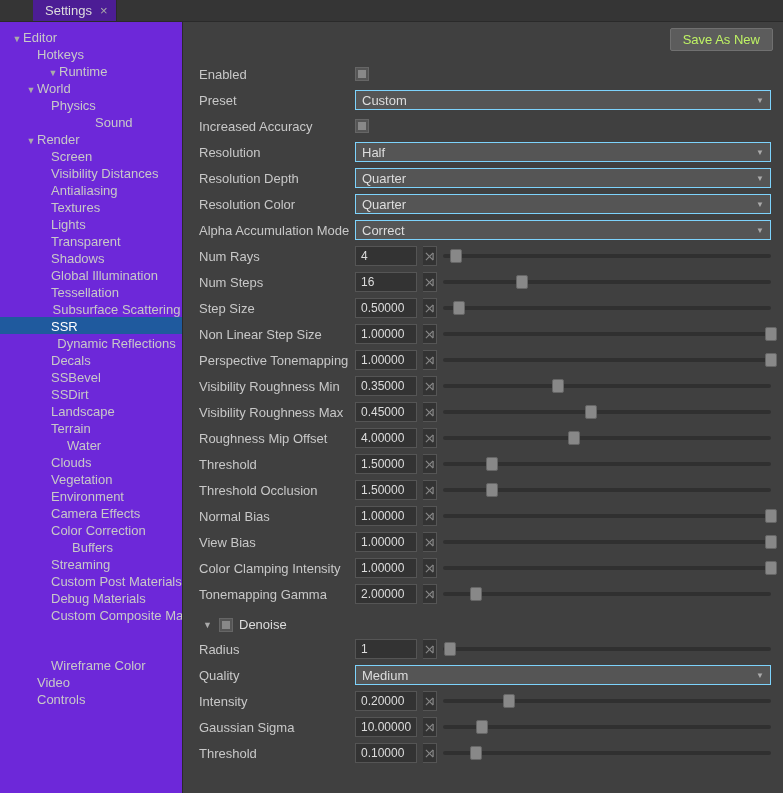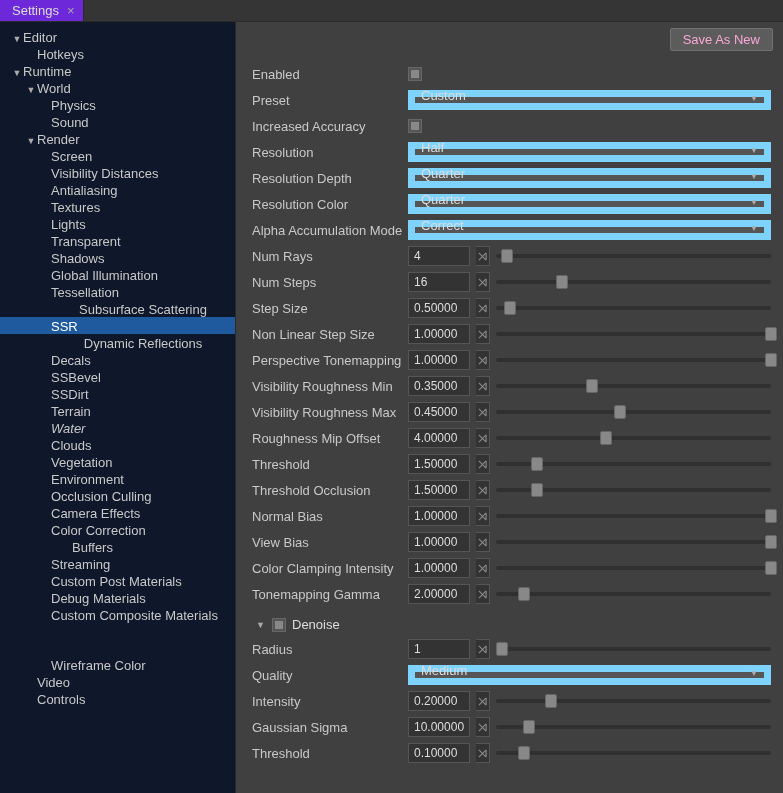--- a/index.html
+++ b/index.html
@@ -1,34 +1,34 @@
 <!DOCTYPE html>
 <html><head>
 <meta charset="utf-8">
 <style>
 * { margin: 0; padding: 0; box-sizing: border-box; font-family: "Segoe UI", Tahoma, sans-serif; font-size: 13px; }
 body { background: #383838; color: #c8c8c8; width: 783px; height: 793px; overflow: hidden; }
 .tab-bar { background: #353535; height: 22px; display: flex; border-bottom: 1px solid #2a2a2a; }
-.tab { background: #6d28d9; color: #ddd; padding: 2px 8px 2px 12px; display: flex; align-items: center; gap: 8px; font-size: 13px; border-right: 1px solid #2a2a2a; }
+.tab { background: #4c1d95; color: #ddd; padding: 2px 8px 2px 12px; display: flex; align-items: center; gap: 8px; font-size: 13px; border-right: 1px solid #2a2a2a; margin-left: 33px; }
 .tab .close { color: #aaa; cursor: pointer; font-size: 13px; }
 .main { display: flex; height: calc(100% - 22px); }
-.sidebar { width: 236px; background: #0f172a; border-right: 1px solid #2a2a2a; overflow-y: auto; padding-top: 6px; }
+.sidebar { width: 183px; background: #6d28d9; border-right: 1px solid #2a2a2a; overflow-y: auto; padding-top: 6px; }
 .tree-item { padding: 1px 0 1px 0; white-space: nowrap; cursor: pointer; color: #c8c8c8; height: 17px; line-height: 17px; }
 .tree-item.selected { background: #1f5a9e; color: #fff; }
 .tree-arrow { display: inline-block; width: 10px; text-align: center; font-size: 9px; color: #aaa; margin-right: 1px; }
 .panel { flex: 1; background: #404040; overflow-y: auto; position: relative; }
 .panel-top { display: flex; justify-content: flex-end; padding: 6px 10px; background: #404040; position: sticky; top: 0; z-index: 10; }
-.save-btn { background: #5c5c5c; color: #f9a8d4; border: 1px solid #707070; padding: 3px 12px; cursor: pointer; font-size: 13px; border-radius: 2px; }
+.save-btn { background: #5c5c5c; color: #bef264; border: 1px solid #707070; padding: 3px 12px; cursor: pointer; font-size: 13px; border-radius: 2px; }
 .form { padding: 4px 12px 12px 12px; }
 .row { display: flex; align-items: center; height: 26px; }
 .label { width: 160px; color: #c8c8c8; font-size: 13px; padding-left: 4px; }
 .control { flex: 1; display: flex; align-items: center; gap: 6px; }
 .checkbox { width: 14px; height: 14px; background: #555; border: 1px solid #666; display: inline-block; position: relative; }
 .checkbox.checked::after { content: ""; position: absolute; left: 2px; top: 2px; width: 8px; height: 8px; background: #888; }
-.dropdown { flex: 1; height: 20px; background: #555; border: 7px solid #7dd3fc; color: #ddd; padding: 0 6px; display: flex; align-items: flex-end; justify-content: space-between; cursor: pointer; font-size: 13px; }
+.dropdown { flex: 1; height: 20px; background: #555; border: 1px solid #7dd3fc; color: #ddd; padding: 0 6px; display: flex; align-items: center; justify-content: space-between; cursor: pointer; font-size: 13px; }
 .dropdown .dd-arrow { font-size: 8px; color: #aaa; }
 .numbox { width: 62px; height: 20px; background: #333; border: 1px solid #555; color: #ddd; padding: 0 5px; display: flex; align-items: center; font-size: 12px; }
 .numreset { width: 14px; height: 20px; background: #333; border: 1px solid #555; border-left: none; display: flex; align-items: center; justify-content: center; cursor: pointer; }
 .numreset svg { width: 9px; height: 9px; }
 .slider { flex: 1; height: 20px; position: relative; display: flex; align-items: center; }
 .slider-track { width: 100%; height: 4px; background: #303030; border-radius: 2px; position: relative; }
 .slider-thumb { width: 12px; height: 14px; background: #888; border: 1px solid #666; border-radius: 2px; position: absolute; top: 50%; transform: translate(-50%, -50%); cursor: pointer; }
 .section-header { display: flex; align-items: center; gap: 6px; padding: 10px 0 4px 8px; color: #ddd; font-size: 13px; }
 .section-arrow { font-size: 9px; color: #aaa; display: inline-block; width: 10px; }
 .section-check { width: 14px; height: 14px; background: #555; border: 1px solid #666; position: relative; }
@@ -41,46 +41,46 @@
   <div class="tab">
     <span>Settings</span>
     <span class="close">×</span>
   </div>
 </div>
 
 <div class="main">
   <div class="sidebar" id="sidebar">
       <div class="tree-item" style="padding-left: 12px;"><span class="tree-arrow">▼</span><span>Editor</span></div>
       <div class="tree-item" style="padding-left: 26px;"><span class="tree-arrow"></span><span>Hotkeys</span></div>
-      <div class="tree-item" style="padding-left: 12px;"><span class="tree-arrow">▼</span><span>Runtime</span></div>
+      <div class="tree-item" style="padding-left: 12px; margin-left: 36px;"><span class="tree-arrow">▼</span><span>Runtime</span></div>
       <div class="tree-item" style="padding-left: 26px;"><span class="tree-arrow">▼</span><span>World</span></div>
       <div class="tree-item" style="padding-left: 40px;"><span class="tree-arrow"></span><span>Physics</span></div>
-      <div class="tree-item" style="padding-left: 40px;"><span class="tree-arrow"></span><span>Sound</span></div>
+      <div class="tree-item" style="padding-left: 40px; margin-left: 44px;"><span class="tree-arrow"></span><span>Sound</span></div>
       <div class="tree-item" style="padding-left: 26px;"><span class="tree-arrow">▼</span><span>Render</span></div>
       <div class="tree-item" style="padding-left: 40px;"><span class="tree-arrow"></span><span>Screen</span></div>
       <div class="tree-item" style="padding-left: 40px;"><span class="tree-arrow"></span><span>Visibility Distances</span></div>
       <div class="tree-item" style="padding-left: 40px;"><span class="tree-arrow"></span><span>Antialiasing</span></div>
       <div class="tree-item" style="padding-left: 40px;"><span class="tree-arrow"></span><span>Textures</span></div>
       <div class="tree-item" style="padding-left: 40px;"><span class="tree-arrow"></span><span>Lights</span></div>
       <div class="tree-item" style="padding-left: 40px;"><span class="tree-arrow"></span><span>Transparent</span></div>
       <div class="tree-item" style="padding-left: 40px;"><span class="tree-arrow"></span><span>Shadows</span></div>
       <div class="tree-item" style="padding-left: 40px;"><span class="tree-arrow"></span><span>Global Illumination</span></div>
       <div class="tree-item" style="padding-left: 40px;"><span class="tree-arrow"></span><span>Tessellation</span></div>
       <div class="tree-item" style="padding-left: 40px; text-align: center;"><span class="tree-arrow"></span><span>Subsurface Scattering</span></div>
       <div class="tree-item selected" style="padding-left: 40px;"><span class="tree-arrow"></span><span>SSR</span></div>
       <div class="tree-item" style="padding-left: 40px; text-align: center;"><span class="tree-arrow"></span><span>Dynamic Reflections</span></div>
       <div class="tree-item" style="padding-left: 40px;"><span class="tree-arrow"></span><span>Decals</span></div>
       <div class="tree-item" style="padding-left: 40px;"><span class="tree-arrow"></span><span>SSBevel</span></div>
       <div class="tree-item" style="padding-left: 40px;"><span class="tree-arrow"></span><span>SSDirt</span></div>
+      <div class="tree-item" style="padding-left: 40px;"><span class="tree-arrow"></span><span>Landscape</span></div>
       <div class="tree-item" style="padding-left: 40px;"><span class="tree-arrow"></span><span>Terrain</span></div>
-      <div class="tree-item" style="padding-left: 40px; font-style: italic;"><span class="tree-arrow"></span><span>Water</span></div>
+      <div class="tree-item" style="padding-left: 56px;"><span class="tree-arrow"></span><span>Water</span></div>
       <div class="tree-item" style="padding-left: 40px;"><span class="tree-arrow"></span><span>Clouds</span></div>
       <div class="tree-item" style="padding-left: 40px;"><span class="tree-arrow"></span><span>Vegetation</span></div>
       <div class="tree-item" style="padding-left: 40px;"><span class="tree-arrow"></span><span>Environment</span></div>
-      <div class="tree-item" style="padding-left: 40px;"><span class="tree-arrow"></span><span>Occlusion Culling</span></div>
       <div class="tree-item" style="padding-left: 40px;"><span class="tree-arrow"></span><span>Camera Effects</span></div>
       <div class="tree-item" style="padding-left: 40px;"><span class="tree-arrow"></span><span>Color Correction</span></div>
       <div class="tree-item" style="padding-left: 40px; margin-left: 21px;"><span class="tree-arrow"></span><span>Buffers</span></div>
       <div class="tree-item" style="padding-left: 40px;"><span class="tree-arrow"></span><span>Streaming</span></div>
       <div class="tree-item" style="padding-left: 40px;"><span class="tree-arrow"></span><span>Custom Post Materials</span></div>
       <div class="tree-item" style="padding-left: 40px;"><span class="tree-arrow"></span><span>Debug Materials</span></div>
       <div class="tree-item" style="padding-left: 40px;"><span class="tree-arrow"></span><span>Custom Composite Materials</span></div>
       <div class="tree-item" style="padding-left: 40px; margin-top: 33px;"><span class="tree-arrow"></span><span>Wireframe Color</span></div>
       <div class="tree-item" style="padding-left: 26px;"><span class="tree-arrow"></span><span>Video</span></div>
       <div class="tree-item" style="padding-left: 26px;"><span class="tree-arrow"></span><span>Controls</span></div>

